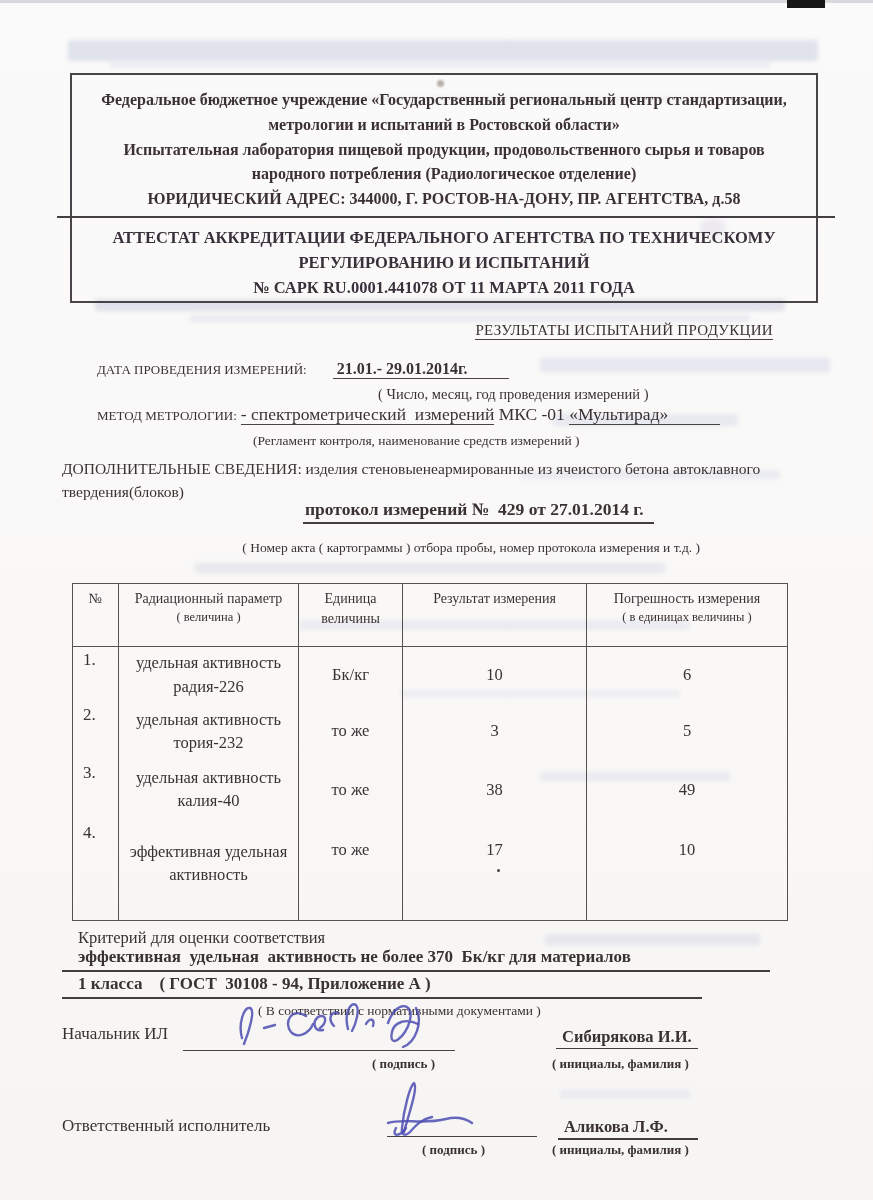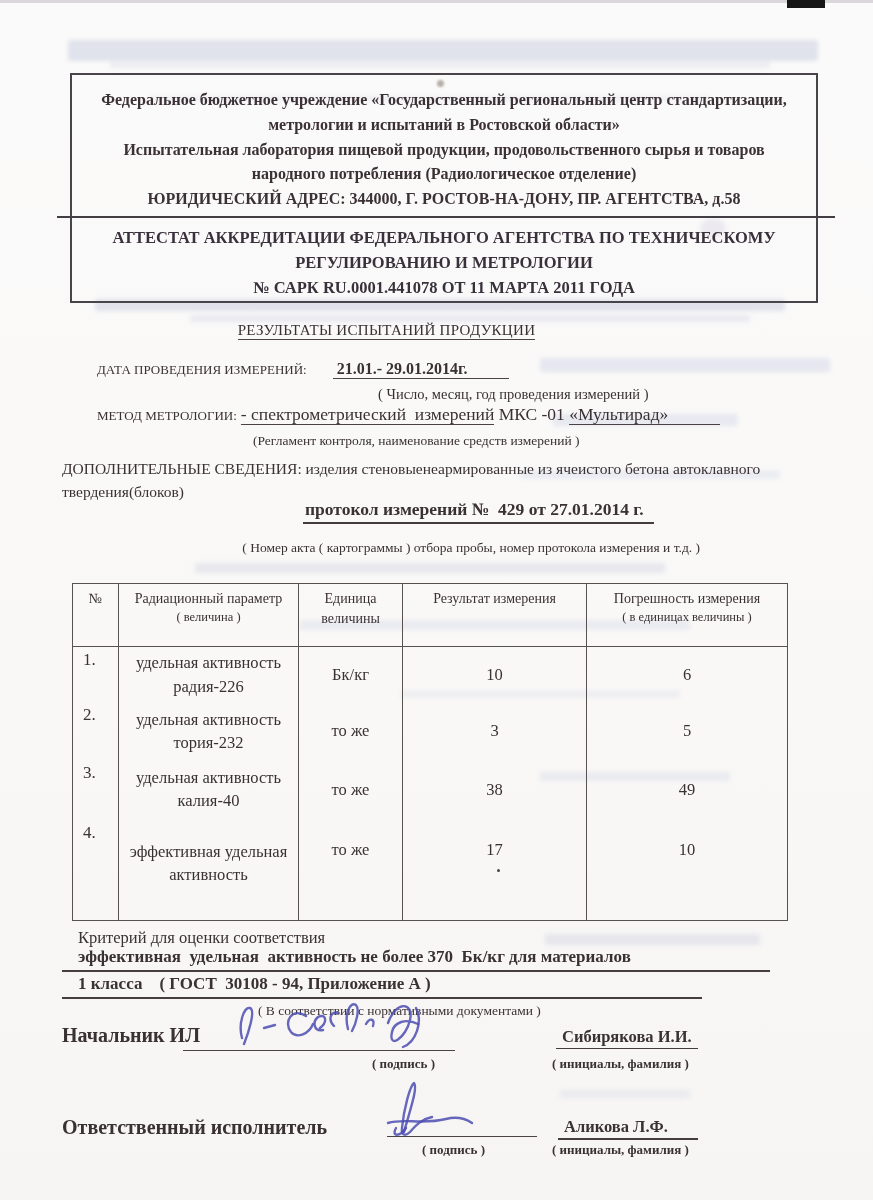--- a/index.html
+++ b/index.html
@@ -12,21 +12,21 @@
   .abs{position:absolute;}
   .pre{white-space:pre-wrap;}
   .ghost{position:absolute;background:rgba(158,165,200,0.22);filter:blur(2px);border-radius:2px;}
   .speck{position:absolute;border-radius:50%;}
   
   .main-box{left:70px;top:73px;width:748px;height:230px;border:2px solid #49444a;box-sizing:border-box;}
   .org-block{left:86px;top:88px;width:716px;text-align:center;font-weight:bold;font-size:16px;line-height:1.55;color:#3b3134;}
   .sep-line{left:57px;top:216px;width:778px;border-top:2.2px solid #433e44;height:0;}
   .accr-block{left:86px;top:226px;width:716px;text-align:center;font-weight:bold;font-size:16.5px;line-height:1.5;color:#38303a;}
   
-  .doc-title{left:6px;top:322px;width:761px;text-align:center;font-size:15px;letter-spacing:.3px;}
+  .doc-title{left:12px;top:322px;width:761px;text-align:right;font-size:15px;letter-spacing:.3px;}
   .doc-title span{border-bottom:1.4px solid #4a4245;padding-bottom:1px;}
   
   .field-label{font-size:13px;margin-left:35px;}
   .u{border-bottom:1.6px solid #4a4245;}
   .date-line{left:62px;top:360px;width:760px;}
   .date-value{font-size:16px;font-weight:600;margin-left:26px;padding:0 42px 1px 4px;}
   .date-hint{left:378px;top:386px;font-size:14.5px;}
   .method-line{left:62px;top:404px;width:800px;}
   .method-part{font-size:17.5px;}
   .method-p3{padding-right:52px;}
@@ -46,21 +46,21 @@
   .cell-val{font-size:16.5px;}
   .r4{justify-content:flex-start;padding-top:20px;}
   .r4p{justify-content:flex-start;padding-top:6px;}
   
   .crit-label{left:78px;top:928px;font-size:16.5px;}
   .crit-line{font-weight:bold;font-size:17px;border-bottom:2.2px solid #453d40;box-sizing:border-box;padding:0 0 3px 16px;}
   .crit1{left:62px;top:947px;width:708px;}
   .crit2{left:62px;top:974px;width:640px;}
   .crit-hint{left:258px;top:1003px;font-size:13.5px;}
   
-  .sig-role{font-weight:bold;font-size:20px;}
+  .sig-role{font-weight:normal;font-size:17px;}
   .sig-hint{font-weight:bold;font-size:13px;}
   .sig-name{font-weight:bold;font-size:16.5px;border-bottom:1.8px solid #443c3f;padding:0 6px 1px 6px;}
   .sig-line{border-top:1.6px solid #4a4245;height:0;}
   .ink{stroke:#4c4cb2;fill:none;stroke-width:2.4;stroke-linecap:round;stroke-linejoin:round;opacity:.85;}
   .topmark{left:787px;top:0;width:38px;height:8px;background:#161616;}
   .topedge{left:0;top:0;width:873px;height:3px;background:#d9d7db;}
 </style>
 </head>
 <body>
 
@@ -87,21 +87,21 @@
   <div class="speck" style="left:700px;top:218px;width:26px;height:20px;background:#eceaf0;filter:blur(2px);border-radius:50%;"></div>
 
   <div class="abs main-box"></div>
   <div class="abs org-block">
     <div>Федеральное бюджетное учреждение «Государственный региональный центр стандартизации, метрологии и испытаний в Ростовской области»</div>
     <div>Испытательная лаборатория пищевой продукции, продовольственного сырья и товаров народного потребления (Радиологическое отделение)</div>
     <div>ЮРИДИЧЕСКИЙ АДРЕС: 344000, Г. РОСТОВ-НА-ДОНУ, ПР. АГЕНТСТВА, д.58</div>
   </div>
   <div class="abs sep-line"></div>
   <div class="abs accr-block">
-    <div>АТТЕСТАТ АККРЕДИТАЦИИ ФЕДЕРАЛЬНОГО АГЕНТСТВА ПО ТЕХНИЧЕСКОМУ РЕГУЛИРОВАНИЮ И МЕТРОЛОГИИ</div>
+    <div>АТТЕСТАТ АККРЕДИТАЦИИ ФЕДЕРАЛЬНОГО АГЕНТСТВА ПО ТЕХНИЧЕСКОМУ РЕГУЛИРОВАНИЮ И ИСПЫТАНИЙ</div>
     <div>№ САРК RU.0001.441078 ОТ 11 МАРТА 2011 ГОДА</div>
   </div>
 
   <div class="abs doc-title">
     <span>РЕЗУЛЬТАТЫ ИСПЫТАНИЙ ПРОДУКЦИИ</span>
   </div>
 
   <div class="abs date-line">
     <span class="field-label">ДАТА ПРОВЕДЕНИЯ ИЗМЕРЕНИЙ:</span><span class="u date-value pre">21.01.- 29.01.2014г.</span>
   </div>

